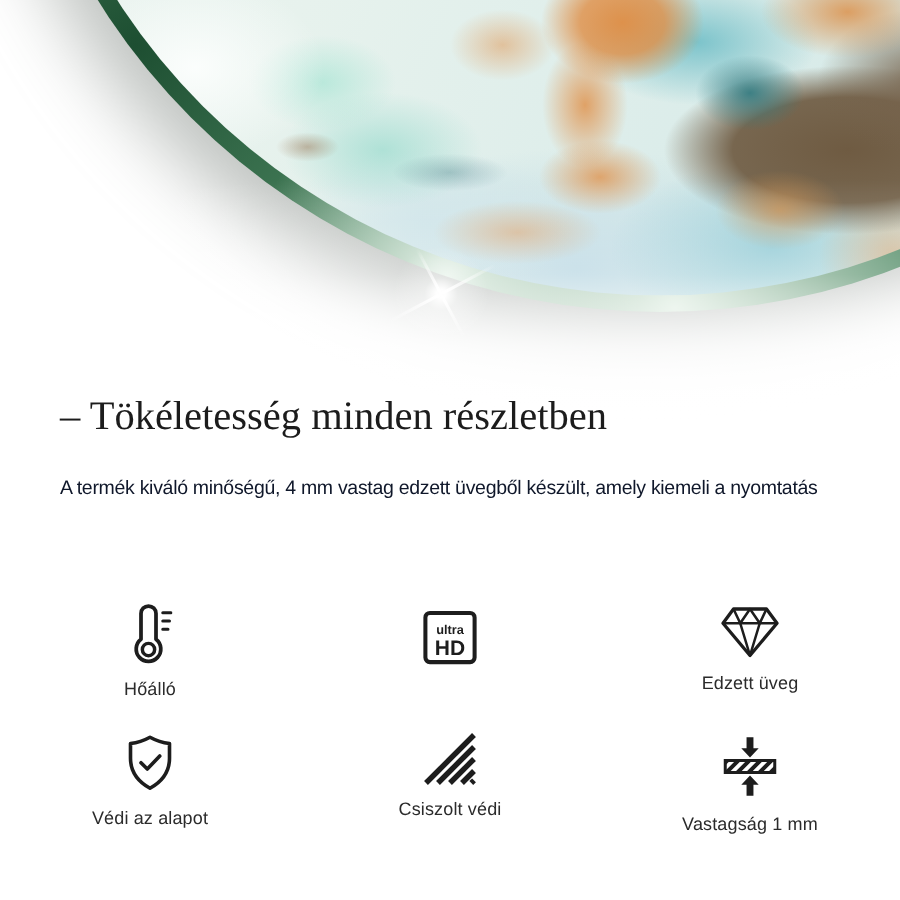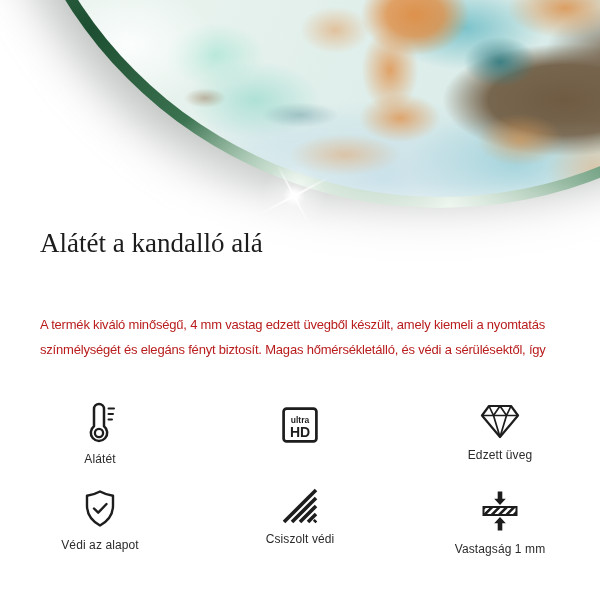--- a/index.html
+++ b/index.html
@@ -55,21 +55,21 @@
   .sparkle::after{content:"";position:absolute;top:7px;bottom:7px;left:50%;width:2.5px;margin-left:-1.25px;
     background:linear-gradient(180deg, transparent, rgba(255,255,255,.95) 44%, #fff 50%, rgba(255,255,255,.95) 56%, transparent);}
   
   .title{
     position:absolute;left:40px;top:226px;margin:0;
     font-family:"Liberation Serif",serif;font-weight:400;
     font-size:27px;line-height:34px;color:#1c1c1c;white-space:nowrap;
   }
   .desc{
     position:absolute;left:40px;top:312px;margin:0;
-    font-size:13px;line-height:25px;color:#b91c1c;letter-spacing:-0.2px;
+    font-size:13px;line-height:25px;color:#0f172a;letter-spacing:-0.2px;
   }
   .desc span{display:block;white-space:nowrap;}
   
   .features{
     position:absolute;left:0;top:402px;width:600px;
     display:grid;grid-template-columns:repeat(3,200px);row-gap:28px;
   }
   .feature{display:flex;flex-direction:column;align-items:center;height:58px;}
   .icon-box{height:46px;display:flex;align-items:center;justify-content:center;}
   .feature-label{margin-top:8px;font-size:12px;color:#2b2b2b;letter-spacing:.1px;white-space:nowrap;}
@@ -82,39 +82,39 @@
 
   <div class="hero">
     <div class="disc">
       <div class="disc-face"></div>
     </div>
     <div class="fade"></div>
     <div class="sparkle"></div>
   </div>
 
   <h1 class="title">
-    <span>Alátét a kandalló alá</span><br>
+    <br>
+    <span>– Tökéletesség minden részletben</span>
   </h1>
 
   <p class="desc">
     <span>A termék kiváló minőségű, 4 mm vastag edzett üvegből készült, amely kiemeli a nyomtatás</span>
-    <span>színmélységét és elegáns fényt biztosít. Magas hőmérsékletálló, és védi a sérülésektől, így</span>
   </p>
 
   <div class="features">
 
     <div class="feature">
       <div class="icon-box">
         <svg width="30" height="42" viewBox="0 0 30 42">
           <path d="M9,7 a5,5 0 0 1 10,0 v17.2 a8.2,8.2 0 1 1 -10,0 Z" fill="none" stroke="#1d1d1d" stroke-width="2.5" stroke-linejoin="round"></path>
           <circle cx="14" cy="31" r="4.1" fill="none" stroke="#1d1d1d" stroke-width="2.3"></circle>
           <path d="M23.5,6.5 h5.5 M23.5,12 h4.5 M23.5,17.5 h3.5" stroke="#1d1d1d" stroke-width="2" stroke-linecap="round" fill="none"></path>
         </svg>
       </div>
-      <div class="feature-label">Alátét</div>
+      <div class="feature-label">Hőálló</div>
     </div>
 
     <div class="feature">
       <div class="icon-box">
         <svg width="40" height="40" viewBox="0 0 40 40">
           <rect x="3.6" y="3.6" width="32.8" height="32.8" rx="3" fill="none" stroke="#1d1d1d" stroke-width="2.7"></rect>
           <text x="20" y="17.5" text-anchor="middle" font-size="8.5" font-weight="700" fill="#1d1d1d">ultra</text>
           <text x="20" y="31.5" text-anchor="middle" font-size="14" font-weight="700" fill="#1d1d1d">HD</text>
         </svg>
       </div>

